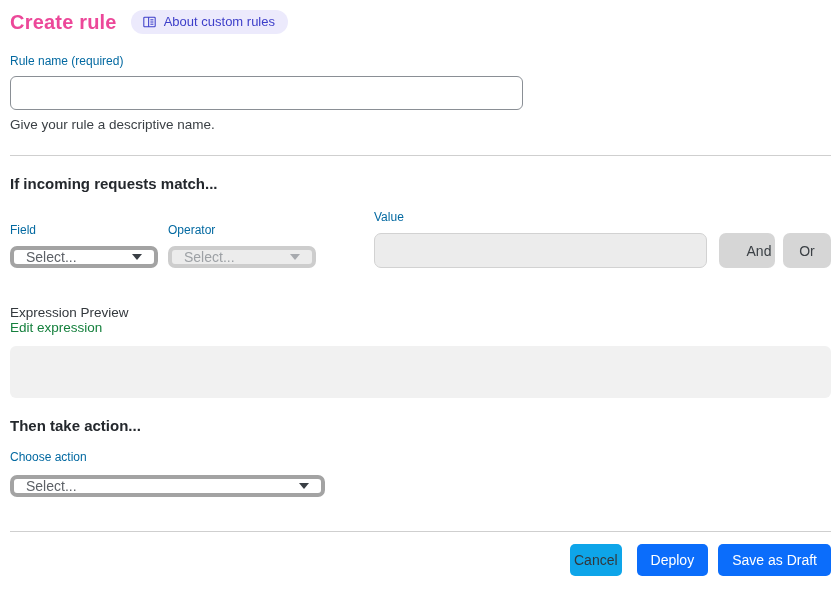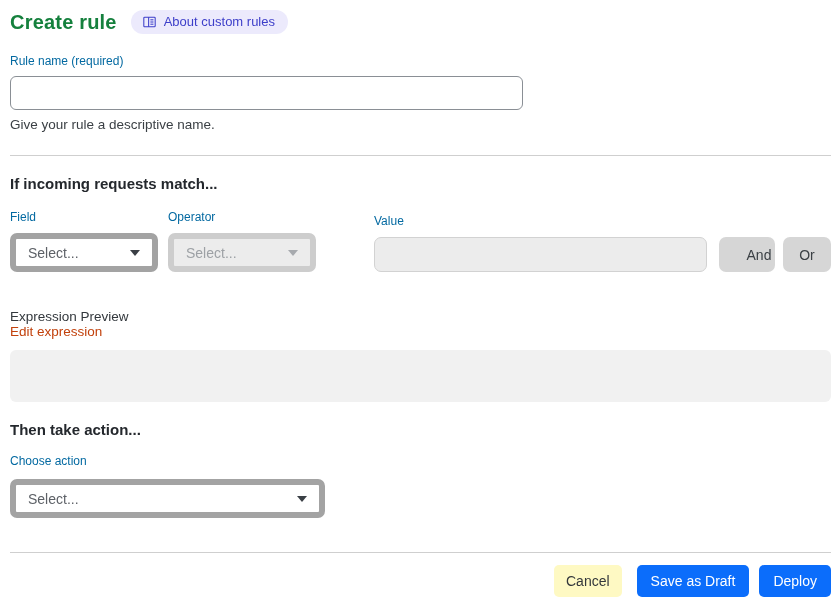--- a/index.html
+++ b/index.html
@@ -7,21 +7,21 @@
   body {
     width: 839px; height: 597px;
     font-family: "Liberation Sans", "DejaVu Sans", sans-serif;
     color: #24282d;
     overflow: hidden;
   }
   .container { padding: 8px 8px 0 10px; width: 839px; }
 
   
   .header-row { display: flex; align-items: center; gap: 14px; margin-top: 2px; }
-  .page-title { font-size: 20px; font-weight: 700; color: #15803d; letter-spacing: .2px; }
+  .page-title { font-size: 20px; font-weight: 700; color: #ec4899; letter-spacing: .2px; }
   .about-badge {
     display: inline-flex; align-items: center; gap: 7px;
     background: #eceafc; border: none; cursor: pointer;
     border-radius: 14px; padding: 4px 13px 5px 11px;
     font-size: 13px; color: #3d3ec9;
     font-family: inherit;
   }
   .about-badge svg { display: block; }
 
   
@@ -40,24 +40,24 @@
   .section-heading { margin-top: 19px; font-size: 15px; font-weight: 700; color: #24282d; }
 
   
   .cond-row { display: flex; align-items: flex-end; gap: 10px; margin-top: 18px; }
   .cond-col { display: flex; flex-direction: column; }
   .col-field, .col-operator { width: 148px; }
   .col-value { flex: 1; margin-left: 48px; }
   .cond-col .field-label { margin-bottom: 9px; }
 
   .select-box {
-    height: 39px; border-radius: 7px; padding: 0 12px;
+    height: 22px; border-radius: 7px; padding: 0 12px;
     display: flex; align-items: center; justify-content: space-between;
     font-size: 14px; cursor: pointer; background: #fff;
-    border: 6px solid #a3a3a3; color: #5d6167;
+    border: 4px solid #a3a3a3; color: #5d6167;
   }
   .select-box.disabled {
     background: #ececec; border-color: #cdcdcd; color: #9da1a5; cursor: default;
   }
   .caret {
     width: 0; height: 0; margin-left: 8px;
     border-left: 5px solid transparent; border-right: 5px solid transparent;
     border-top: 6px solid #3a3f45;
   }
   .select-box.disabled .caret { border-top-color: #a7aaae; }
@@ -70,35 +70,35 @@
   .logic-btn {
     height: 35px; border: none; border-radius: 7px; background: #d6d6d6;
     color: #3b4045; font-size: 14px; font-family: inherit; cursor: pointer;
   }
   .and-btn { width: 56px; margin-left: 2px; padding-left: 24px; }
   .or-btn  { width: 48px; margin-left: -2px; }
 
   
   .expr-label-row { display: flex; justify-content: space-between; align-items: baseline; margin-top: 37px; flex-direction: column; }
   .expr-label { font-size: 13.5px; color: #33383d; }
-  .edit-link { font-size: 13.5px; color: #c2410c; text-decoration: none; cursor: pointer; }
+  .edit-link { font-size: 13.5px; color: #15803d; text-decoration: none; cursor: pointer; }
   .expr-box { margin-top: 11px; height: 52px; background: #f1f1f1; border-radius: 6px;
     padding: 8px 12px; font-size: 13px; color: #33383d; }
 
   
   .choose-label { margin-top: 16px; }
   .action-select { width: 315px; margin-top: 11px; }
 
   hr.divider-bottom { margin-top: 34px; }
 
   
   .footer-row { display: flex; justify-content: flex-end; align-items: center; gap: 10px; margin-top: 12px; }
   .btn { height: 32px; border: none; border-radius: 5px; font-size: 14px;
     font-family: inherit; cursor: pointer; }
-  .btn-gray { background: #fef9c3; color: #33373b; padding: 0 12px; margin-right: 5px; }
+  .btn-gray { background: #0ea5e9; color: #33373b; padding: 0 4px; margin-right: 5px; }
   .btn-blue { background: #0b6dfb; color: #ffffff; padding: 0 14px; }
 </style>
 </head>
 <body>
 
 <div class="container">
 
   <div class="header-row">
     <h1 class="page-title">Create rule</h1>
     <button class="about-badge">
@@ -160,17 +160,17 @@
   <label class="field-label choose-label">Choose action</label>
   <div class="select-box action-select">
     <span>Select...</span>
     <span class="caret"></span>
   </div>
 
   <hr class="divider divider-bottom">
 
   <div class="footer-row">
     <button class="btn btn-gray">Cancel</button>
+    <button class="btn btn-blue">Deploy</button>
     <button class="btn btn-blue">Save as Draft</button>
-    <button class="btn btn-blue">Deploy</button>
   </div>
 
 </div>
 
 </body></html>

